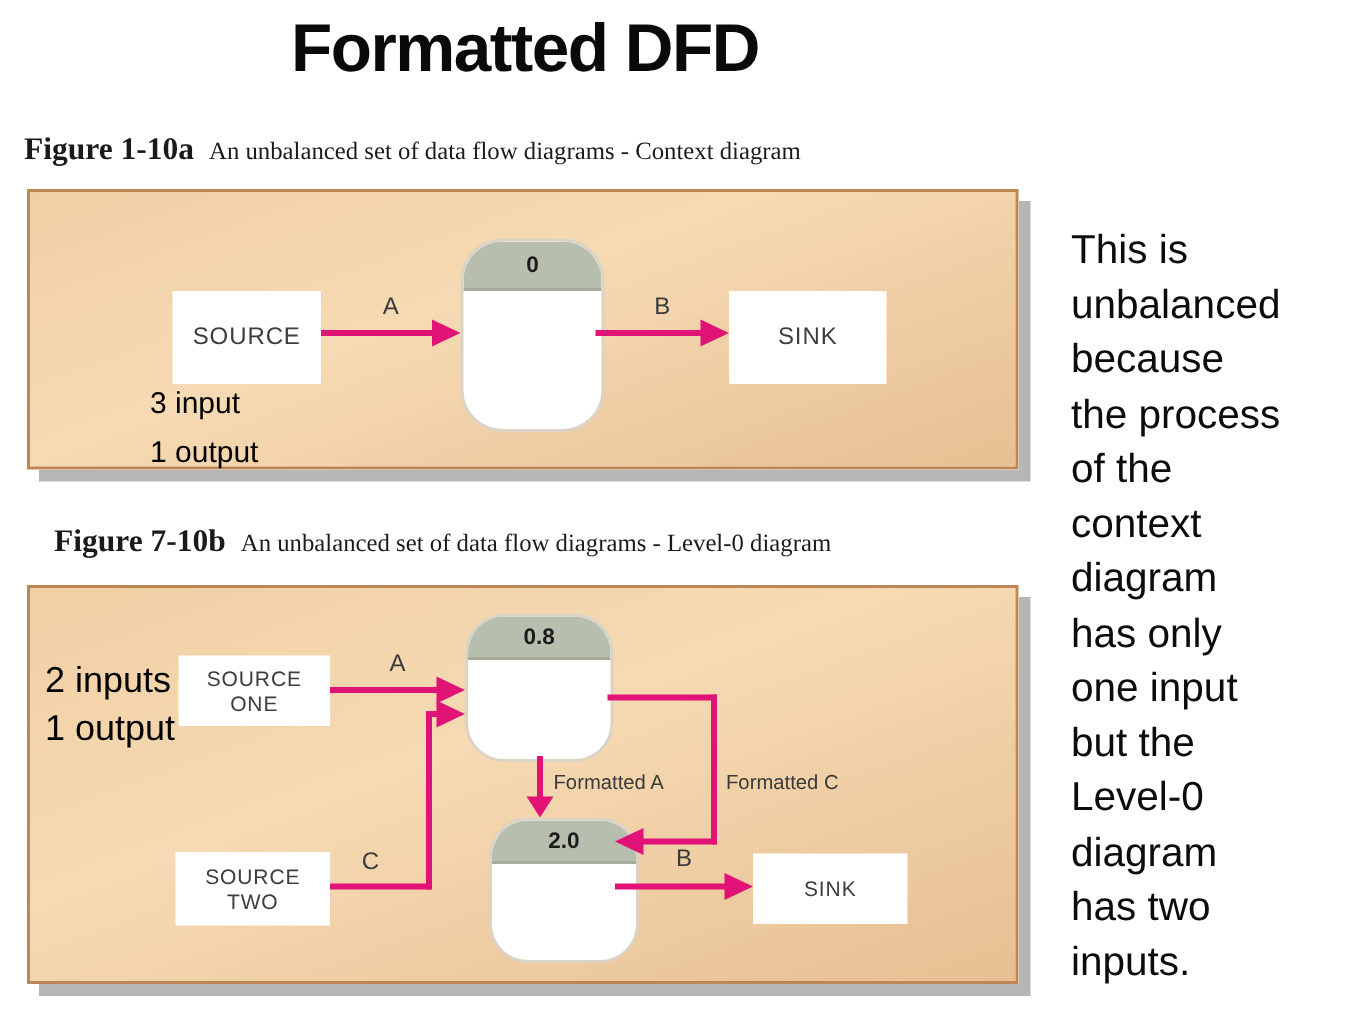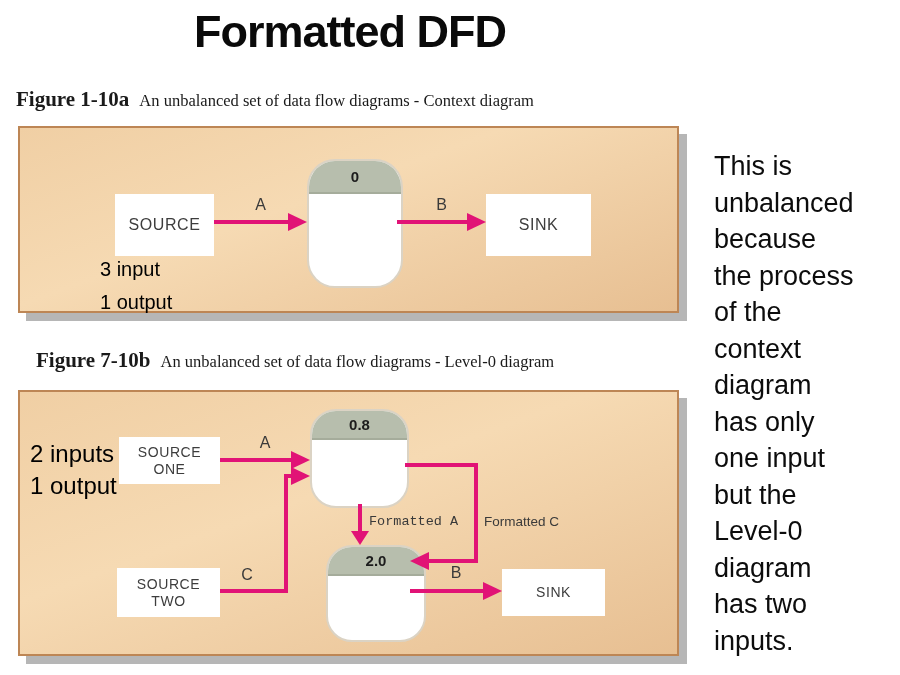--- a/index.html
+++ b/index.html
@@ -147,21 +147,21 @@
   <div class="abs flowlabel" style="left:200px;top:42px;width:90px;">A</div>
   <div class="abs fline" style="left:200px;top:66px;width:73px;height:4px;"></div>
   <div class="abs tri-right" style="left:271px;top:59px;"></div>
 
   <div class="abs flowlabel" style="left:202px;top:174px;width:50px;">C</div>
   <div class="abs fline" style="left:200px;top:197px;width:68px;height:4px;"></div>
   <div class="abs fline" style="left:264px;top:82px;width:4px;height:119px;"></div>
   <div class="abs fline" style="left:264px;top:82px;width:9px;height:4px;"></div>
   <div class="abs tri-right" style="left:271px;top:75px;"></div>
 
-  <div class="abs flowlabel sm" style="left:349px;top:122px;font-family:Liberation Mono, monospace;">Formatted A</div>
+  <div class="abs flowlabel sm" style="left:349px;top:122px;">Formatted A</div>
   <div class="abs fline" style="left:338px;top:112px;width:4px;height:28px;"></div>
   <div class="abs tri-down" style="left:331px;top:139px;"></div>
 
   <div class="abs flowlabel sm" style="left:464px;top:122px;">Formatted C</div>
   <div class="abs fline" style="left:385px;top:71px;width:73px;height:4px;"></div>
   <div class="abs fline" style="left:454px;top:71px;width:4px;height:100px;"></div>
   <div class="abs fline" style="left:408px;top:167px;width:50px;height:4px;"></div>
   <div class="abs tri-left" style="left:390px;top:160px;"></div>
 
   <div class="abs flowlabel" style="left:390px;top:172px;width:92px;">B</div>

